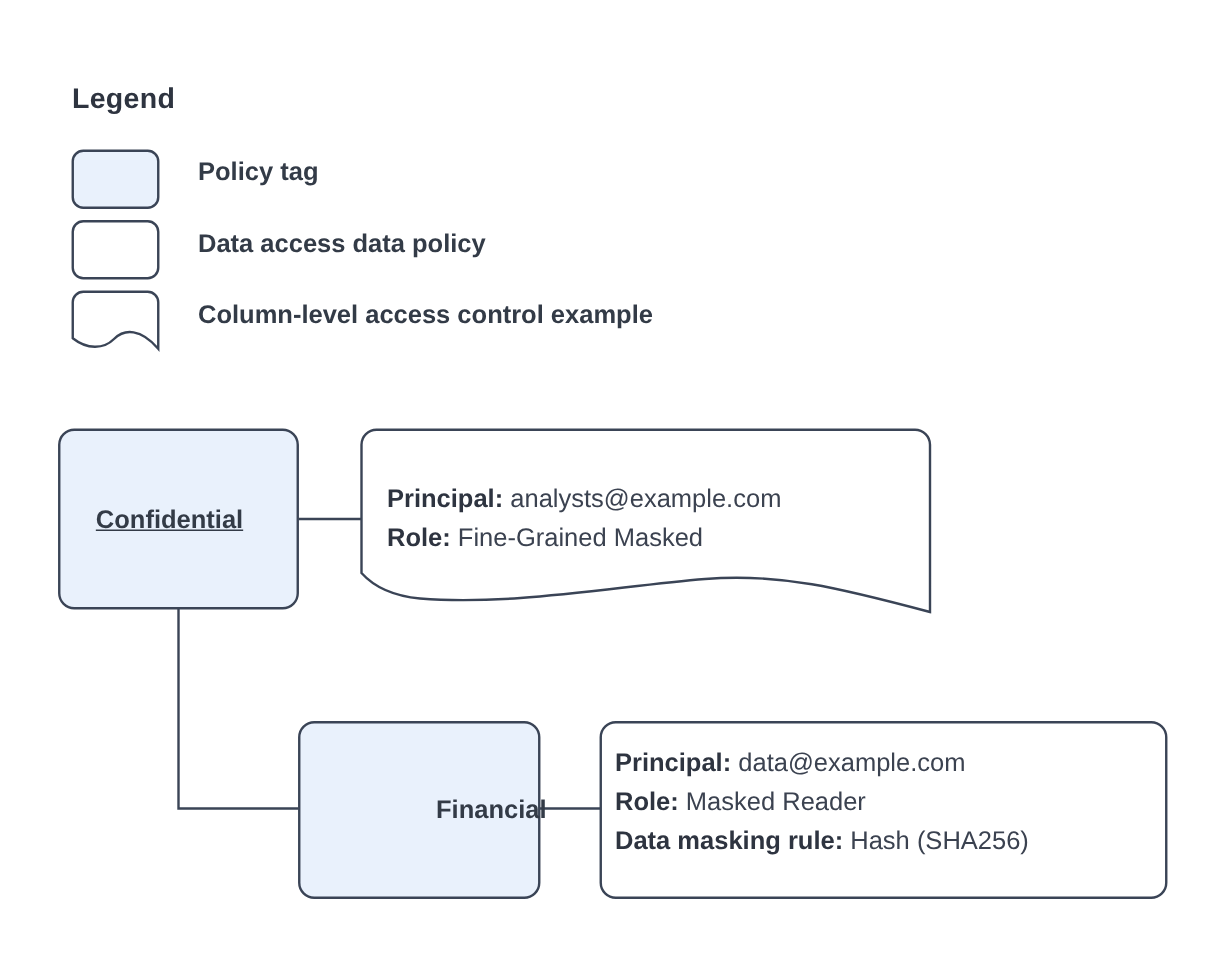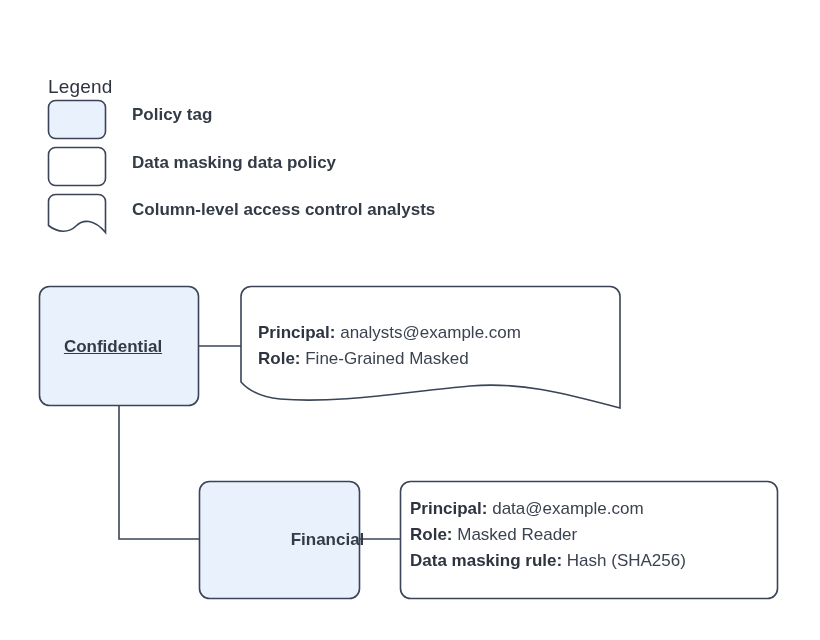--- a/index.html
+++ b/index.html
@@ -19,23 +19,23 @@
     position: absolute;
     left: 0; top: 0;
     width: 820px;
     height: 640px;
   }
   .abs { position: absolute; }
 
   
   #legend-title {
     left: 48px;
-    top: 76px;
+    top: 56px;
     font-size: 19px;
-    font-weight: normal;
+    font-weight: bold;
     letter-spacing: .2px;
     color: #2e3440;
   }
   .legend-row-label {
     font-size: 17px;
     font-weight: bold;
     color: #333b47;
     white-space: nowrap;
     line-height: 1;
   }
@@ -133,23 +133,23 @@
 
   <g>
     <rect x="400.5" y="481.5" width="377" height="117" rx="10" ry="10" fill="#ffffff" stroke="#3a4456" stroke-width="1.6"></rect>
   </g>
 </svg>
 
 <div class="abs" id="legend-title">Legend</div>
 
 <div class="abs legend-row-label" id="legend-label-0">Policy tag</div>
 
-<div class="abs legend-row-label" id="legend-label-1">Data masking data policy</div>
+<div class="abs legend-row-label" id="legend-label-1">Data access data policy</div>
 
-<div class="abs legend-row-label" id="legend-label-2">Column-level access control analysts</div>
+<div class="abs legend-row-label" id="legend-label-2">Column-level access control example</div>
 
 <div class="abs node-label" id="node-label-confidential">Confidential</div>
 
 <div class="abs node-label" id="node-label-financial">Financial</div>
 
 <div class="abs callout-text" id="callout-1-text">
   <div>
     <span class="k">Principal:</span>
     <span>analysts@example.com</span>
   </div>

